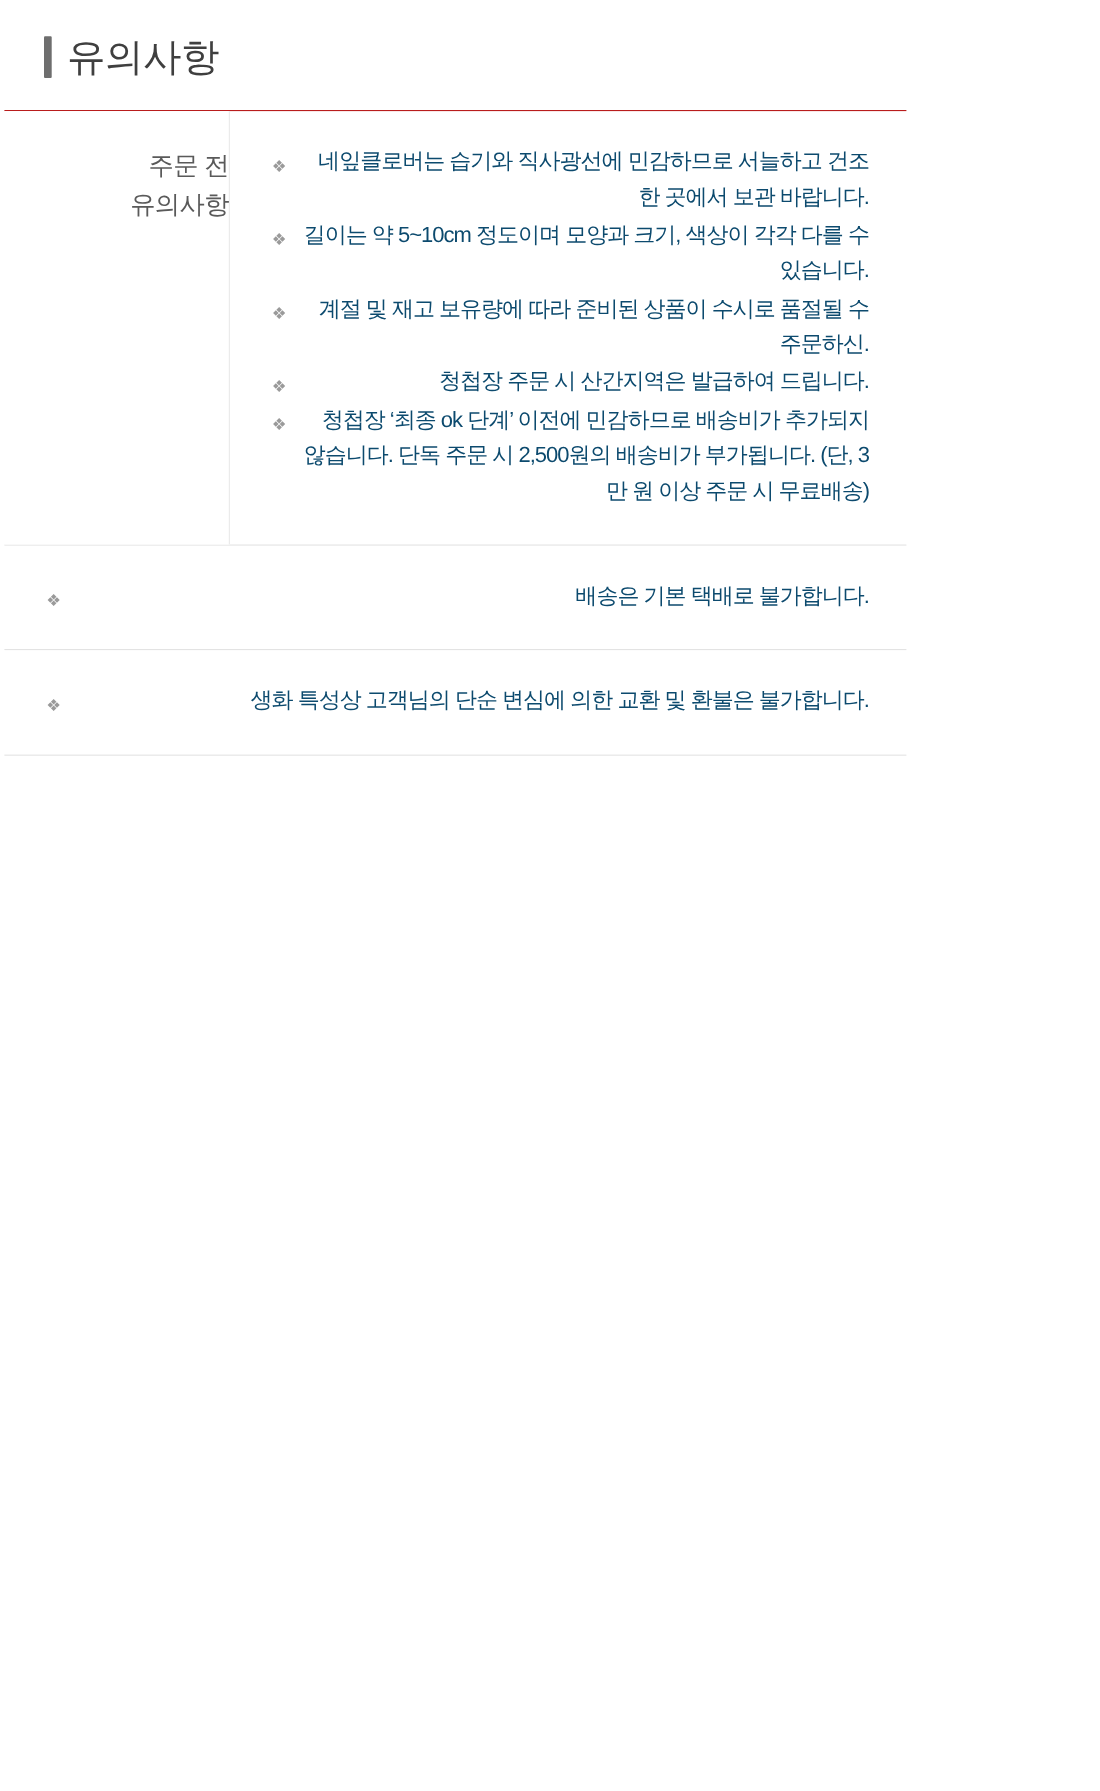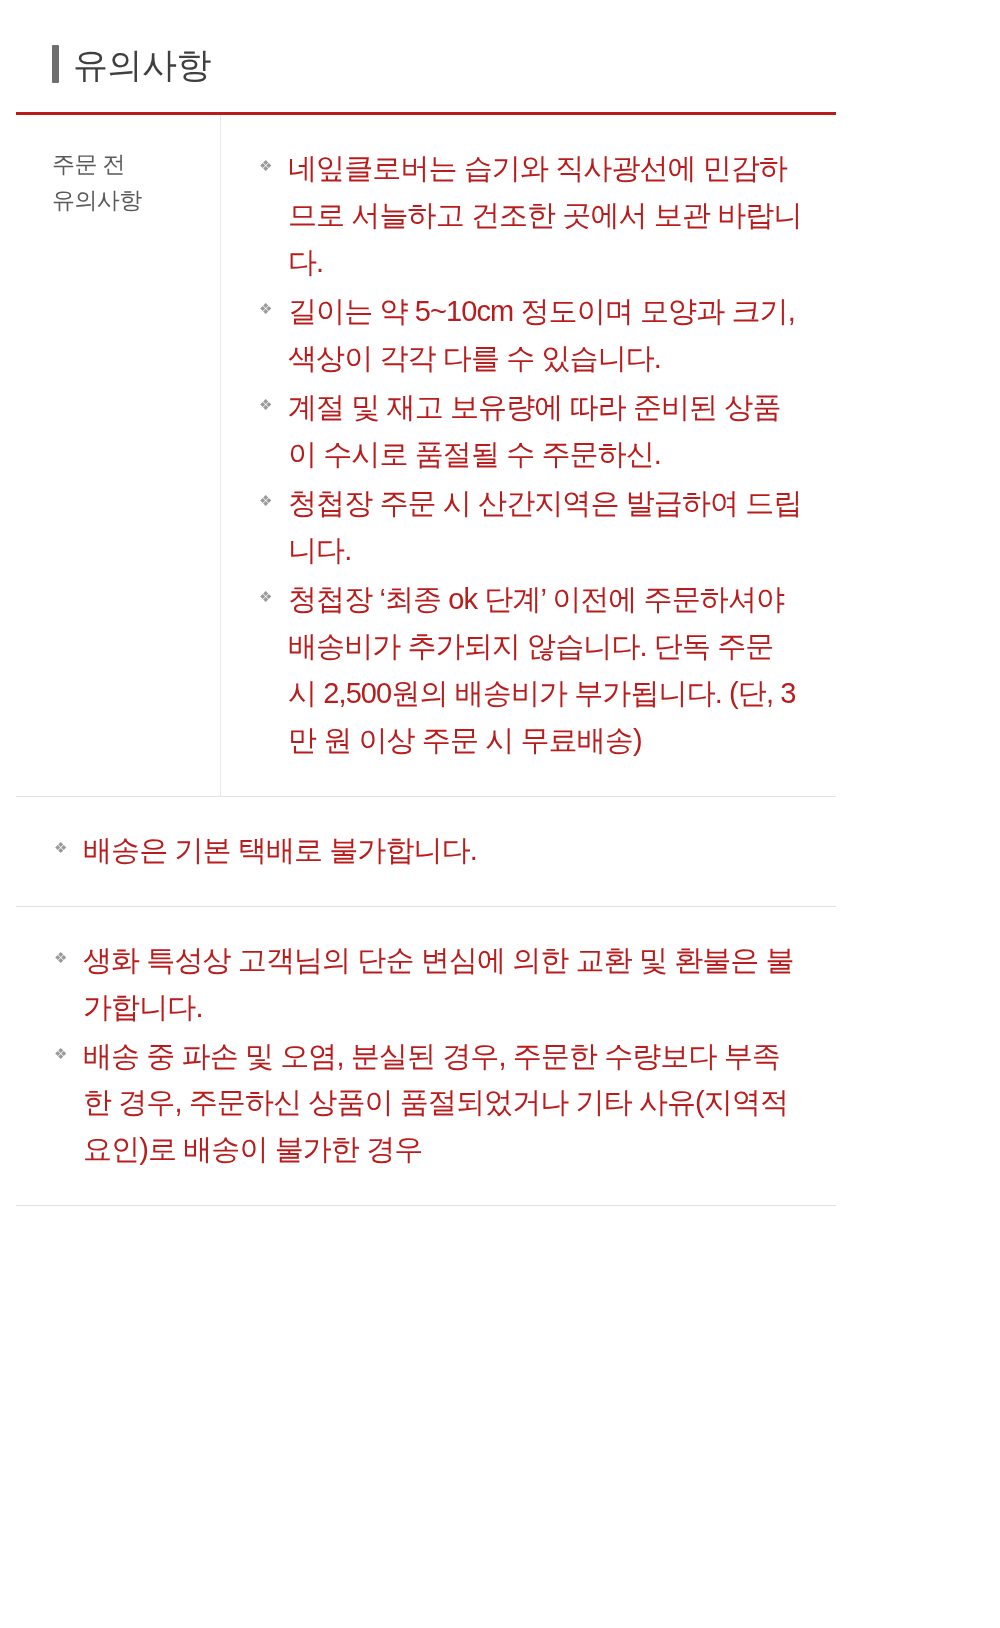--- a/index.html
+++ b/index.html
@@ -12,21 +12,21 @@
     height: 1628px;
     font-family: "Liberation Sans", "DejaVu Sans", sans-serif;
     color: #4a4a4a;
     -webkit-font-smoothing: antialiased;
     overflow: hidden;
   }
 
   .page {
     width: 1000px;
     box-sizing: border-box;
-    padding: 16px;
+    padding: 4px;
   }
 
   
   .title-row {
     display: flex;
     align-items: center;
     height: 96px;
     padding-left: 36px;
     box-sizing: border-box;
   }
@@ -42,22 +42,23 @@
     font-size: 35px;
     letter-spacing: -0.5px;
     color: #3f3f3f;
     font-weight: 400;
     line-height: 1;
   }
 
   
   .notice-table {
     width: 820px;
-    border-top: 3px solid #b91c1c;
+    border-top: 1px solid #b91c1c;
     box-sizing: border-box;
+    text-align: right;
   }
   .notice-row {
     display: flex;
     align-items: stretch;
     border-bottom: 1px solid #e3e3e3;
     box-sizing: border-box;
   }
   .notice-row:last-child {
     border-bottom: 1px solid #e3e3e3;
   }
@@ -80,23 +81,23 @@
   }
 
   ul.bullets {
     list-style: none;
     margin: 0;
     padding: 0;
   }
   ul.bullets > li {
     position: relative;
     padding-left: 31px;
-    font-size: 29px;
+    font-size: 20px;
     line-height: 1.62;
-    color: #b91c1c;
+    color: #0c4a6e;
     letter-spacing: -0.9px;
     margin-bottom: 2px;
   }
   ul.bullets > li::before {
     content: "\2756";
     position: absolute;
     left: 2px;
     top: 1px;
     font-size: 15px;
     line-height: 2.6;
@@ -125,36 +126,35 @@
       <div class="row-label">
         <div>주문 전</div>
         <div>유의사항</div>
       </div>
       <div class="row-body">
         <ul class="bullets">
           <li>네잎클로버는 습기와 직사광선에 민감하므로 서늘하고 건조한 곳에서 보관 바랍니다.</li>
           <li>길이는 약 5~10cm 정도이며 모양과 크기, 색상이 각각 다를 수 있습니다.</li>
           <li>계절 및 재고 보유량에 따라 준비된 상품이 수시로 품절될 수 주문하신.</li>
           <li>청첩장 주문 시 산간지역은 발급하여 드립니다.</li>
-          <li>청첩장 ‘최종 ok 단계’ 이전에 주문하셔야 배송비가 추가되지 않습니다. 단독 주문 시 2,500원의 배송비가 부가됩니다. (단, 3만 원 이상 주문 시 무료배송)</li>
+          <li>청첩장 ‘최종 ok 단계’ 이전에 민감하므로 배송비가 추가되지 않습니다. 단독 주문 시 2,500원의 배송비가 부가됩니다. (단, 3만 원 이상 주문 시 무료배송)</li>
         </ul>
       </div>
     </div>
 
     <div class="notice-row">
       <div class="row-body">
         <ul class="bullets">
           <li>배송은 기본 택배로 불가합니다.</li>
         </ul>
       </div>
     </div>
 
     <div class="notice-row">
       <div class="row-body">
         <ul class="bullets">
           <li>생화 특성상 고객님의 단순 변심에 의한 교환 및 환불은 불가합니다.</li>
-          <li class="no-bullet">배송 중 파손 및 오염, 분실된 경우, 주문한 수량보다 부족한 경우, 주문하신 상품이 품절되었거나 기타 사유(지역적 요인)로 배송이 불가한 경우</li>
         </ul>
       </div>
     </div>
 
   </div>
 </div>
 
 </body></html>

